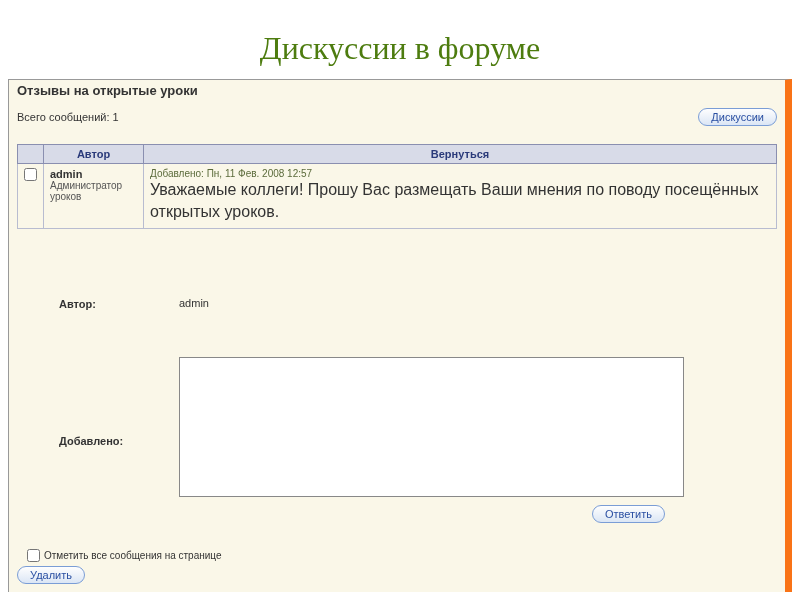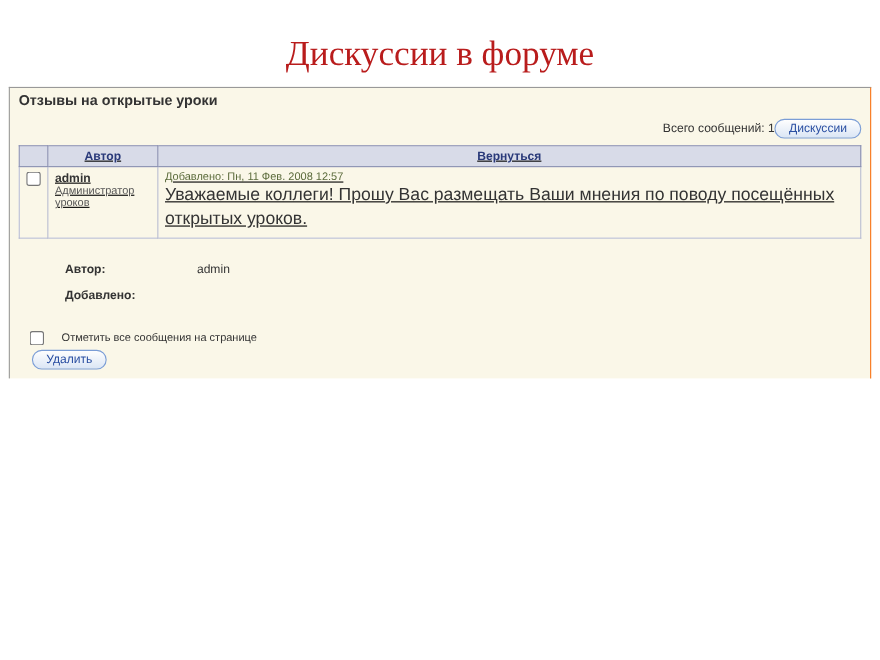--- a/index.html
+++ b/index.html
@@ -9,62 +9,61 @@
     font-size: 11px;
     background: #fff;
     width: 800px;
     height: 600px;
   }
   .slide-title {
     font-family: "Times New Roman", serif;
     font-size: 32px;
     text-align: center;
     padding: 30px 0 12px;
-    color: #b91c1c;
+    color: #4d7c0f;
   }
   .forum-panel {
     background: #faf7e8;
     border-top: 1px solid #999;
     border-left: 1px solid #999;
-    border-right: 1px solid #f97316;
+    border-right: 7px solid #f97316;
     margin: 0 8px;
     padding: 0;
   }
   .forum-title {
     font-weight: bold;
     font-size: 13px;
     color: #333;
     padding: 3px 8px 8px;
   }
   .topbar {
     display: flex;
-    justify-content: flex-end;
+    justify-content: space-between;
     align-items: center;
-    padding: 2px 8px 6px;
+    padding: 2px 8px 18px;
   }
   .msg-count {
     font-size: 11px;
     color: #333;
   }
   .btn {
     background: linear-gradient(#fefefe, #dbe6f5);
     border: 1px solid #7a9dd6;
     border-radius: 10px;
     padding: 2px 12px;
     font-size: 11px;
     color: #2a4fa2;
     cursor: pointer;
     font-family: Verdana, Arial, sans-serif;
   }
   table.msg-table {
     width: calc(100% - 16px);
     margin: 0 8px 10px;
     border-collapse: collapse;
     background: #fff;
-    text-decoration: underline;
   }
   table.msg-table th {
     background: #d8dbe8;
     border: 1px solid #8a8fb0;
     font-size: 11px;
     font-weight: bold;
     color: #2a3a7a;
     padding: 3px 6px;
     text-align: center;
   }
@@ -78,22 +77,23 @@
   .col-author { width: 100px; }
   .author-name { font-weight: bold; color: #333; font-size:11px;}
   .author-role { font-size: 10px; color: #555; }
   .post-meta { font-size: 10px; color: #5a6a3a; margin-bottom:0;}
   .post-body { font-size: 16px; color: #333; line-height:1.4;}
   .reply-form {
     padding: 10px 20px 10px 50px;
   }
   .form-row {
     display: flex;
-    align-items: flex-end;
+    align-items: center;
     margin-bottom: 10px;
+    margin-top: 47px;
   }
   .form-label {
     width: 120px;
     font-size: 11px;
     font-weight: bold;
     color: #333;
     padding-top: 2px;
   }
   .form-value {
     flex: 1;
@@ -112,30 +112,30 @@
     text-align: right;
     padding-right: 100px;
     margin-top: 6px;
   }
   .footer-area {
     padding: 6px 8px 8px;
   }
   .mark-row {
     display: flex;
     align-items: center;
-    gap: 16px;
+    gap: 4px;
     font-size: 10px;
     color: #333;
     margin-bottom: 4px;
     margin-left: 10px;
   }
   input[type=checkbox] {
     margin: 0;
   }
-  .delete-row { margin-left: 12px; }
+  .delete-row { }
 </style>
 </head>
 <body>
 
 <div class="slide-title">Дискуссии в форуме</div>
 
 <div class="forum-panel">
   <div class="forum-title">Отзывы на открытые уроки</div>
 
   <div class="topbar">
@@ -168,20 +168,26 @@
     </tbody>
   </table>
 
   <div class="reply-form">
     <div class="form-row">
       <div class="form-label">Автор:</div>
       <div class="form-value">admin</div>
     </div>
     <div class="form-row">
       <div class="form-label">Добавлено:</div>
+      <div class="form-value">
+        <textarea class="msg-input" value="" style=""></textarea>
+        <div class="reply-btn-row">
+          <button class="btn">Ответить</button>
+        </div>
+      </div>
     </div>
   </div>
 
   <div class="footer-area">
     <div class="mark-row">
       <input type="checkbox" style="">
       <span>Отметить все сообщения на странице</span>
     </div>
     <div class="delete-row">
       <button class="btn">Удалить</button>

